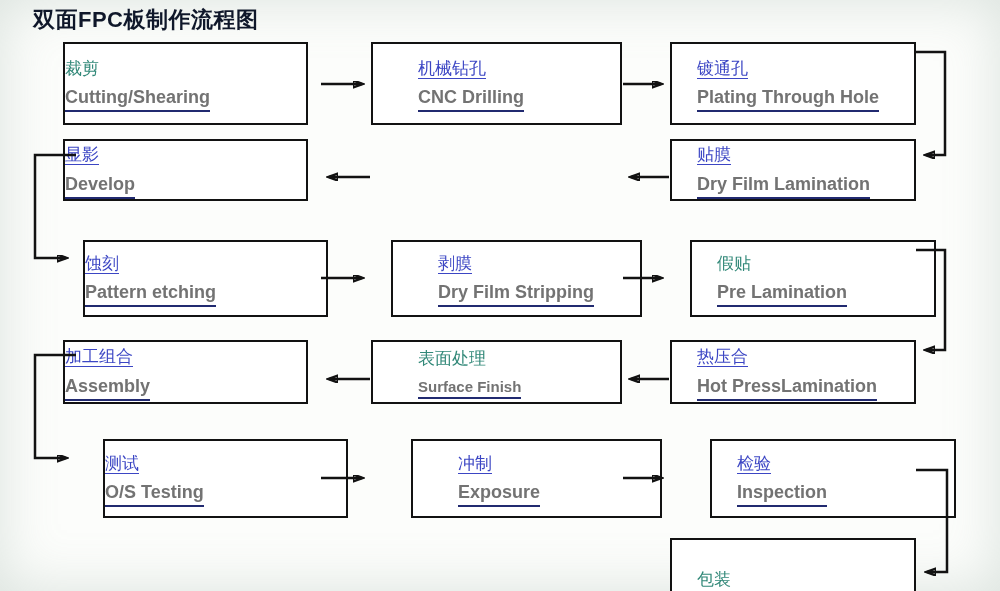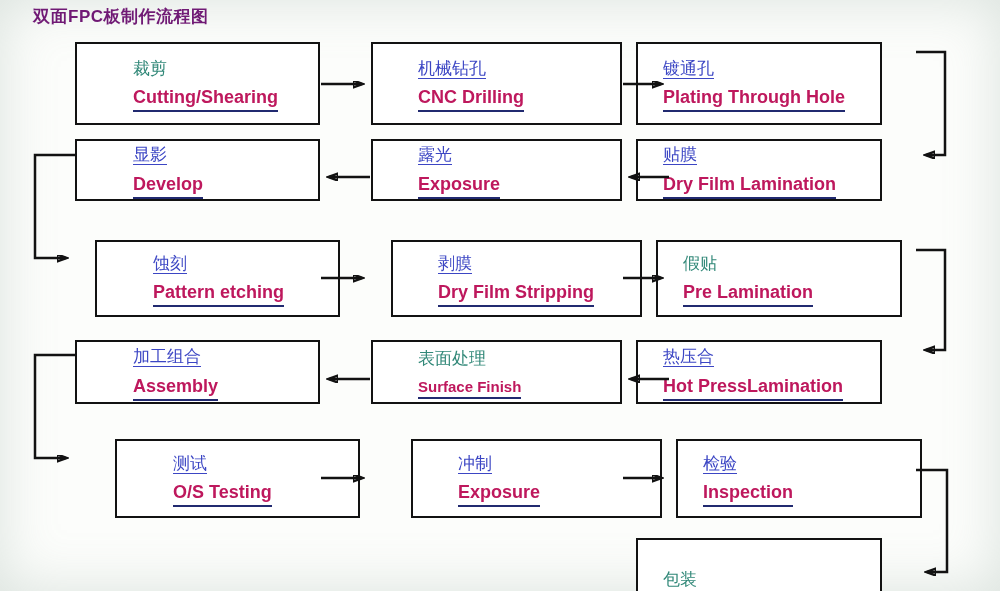--- a/index.html
+++ b/index.html
@@ -5,45 +5,45 @@
   html,body{margin:0;padding:0;background:#e8e8e8;}
   .canvas{
     position:relative;width:1000px;height:591px;margin:0 auto;
     background:#fcfdfb;
     box-shadow:inset 0 0 55px rgba(132,158,148,0.28);
     overflow:hidden;
     font-family:"Liberation Sans","DejaVu Sans",sans-serif;
   }
   .page-title{
     position:absolute;left:33px;top:5px;
-    font-size:17px;font-weight:bold;color:#701a75;letter-spacing:0.5px;
+    font-size:22px;font-weight:bold;color:#0f172a;letter-spacing:0.5px;
   }
   .node{
     position:absolute;box-sizing:border-box;
     background:#ffffff;border:2px solid #121212;
     display:flex;flex-direction:column;justify-content:center;gap:10px;
     padding-top:4px;
   }
-  .c1{left:75px;width:245px;padding-left:56px;}
+  .c1{left:63px;width:245px;}
   .c2{left:371px;width:251px;padding-left:45px;}
-  .c3{left:636px;width:246px;padding-left:25px;}
+  .c3{left:670px;width:246px;padding-left:25px;}
   .r1{top:42px;height:83px;}
   .r2{top:139px;height:62px;}
   .r3{top:240px;height:77px;margin-left:20px;}
   .r4{top:340px;height:64px;}
   .r5{top:439px;height:79px;margin-left:40px;}
   .r6{top:538px;height:80px;}
   .zh{
     font-size:17px;width:max-content;line-height:1.15;
     text-decoration:underline;text-decoration-thickness:1px;text-underline-offset:4px;
   }
   .zh.blue{color:#3c46c4;text-align:right;}
   .zh.teal{color:#318878;text-decoration:none;}
   .en{
-    font-size:18px;font-weight:bold;color:#be185d;width:max-content;line-height:1.1;
+    font-size:18px;font-weight:bold;color:#737373;width:max-content;line-height:1.1;
     border-bottom:2px solid #212a70;padding-bottom:2px;
   }
   .en.sm{font-size:15px;}
   svg.connectors{position:absolute;left:0;top:0;pointer-events:none;}
   svg.connectors path{stroke:#121212;stroke-width:2.5;fill:none;}
 </style>
 </head>
 <body>
 
 <div class="canvas">
@@ -59,24 +59,20 @@
     <span class="en">CNC Drilling</span>
   </div>
   <div class="node c3 r1">
     <span class="zh blue">镀通孔</span>
     <span class="en">Plating Through Hole</span>
   </div>
 
   <div class="node c1 r2">
     <span class="zh blue">显影</span>
     <span class="en">Develop</span>
-  </div>
-  <div class="node c2 r2">
-    <span class="zh blue">露光</span>
-    <span class="en">Exposure</span>
   </div>
   <div class="node c3 r2">
     <span class="zh blue">贴膜</span>
     <span class="en">Dry Film Lamination</span>
   </div>
 
   <div class="node c1 r3">
     <span class="zh blue">蚀刻</span>
     <span class="en">Pattern etching</span>
   </div>

